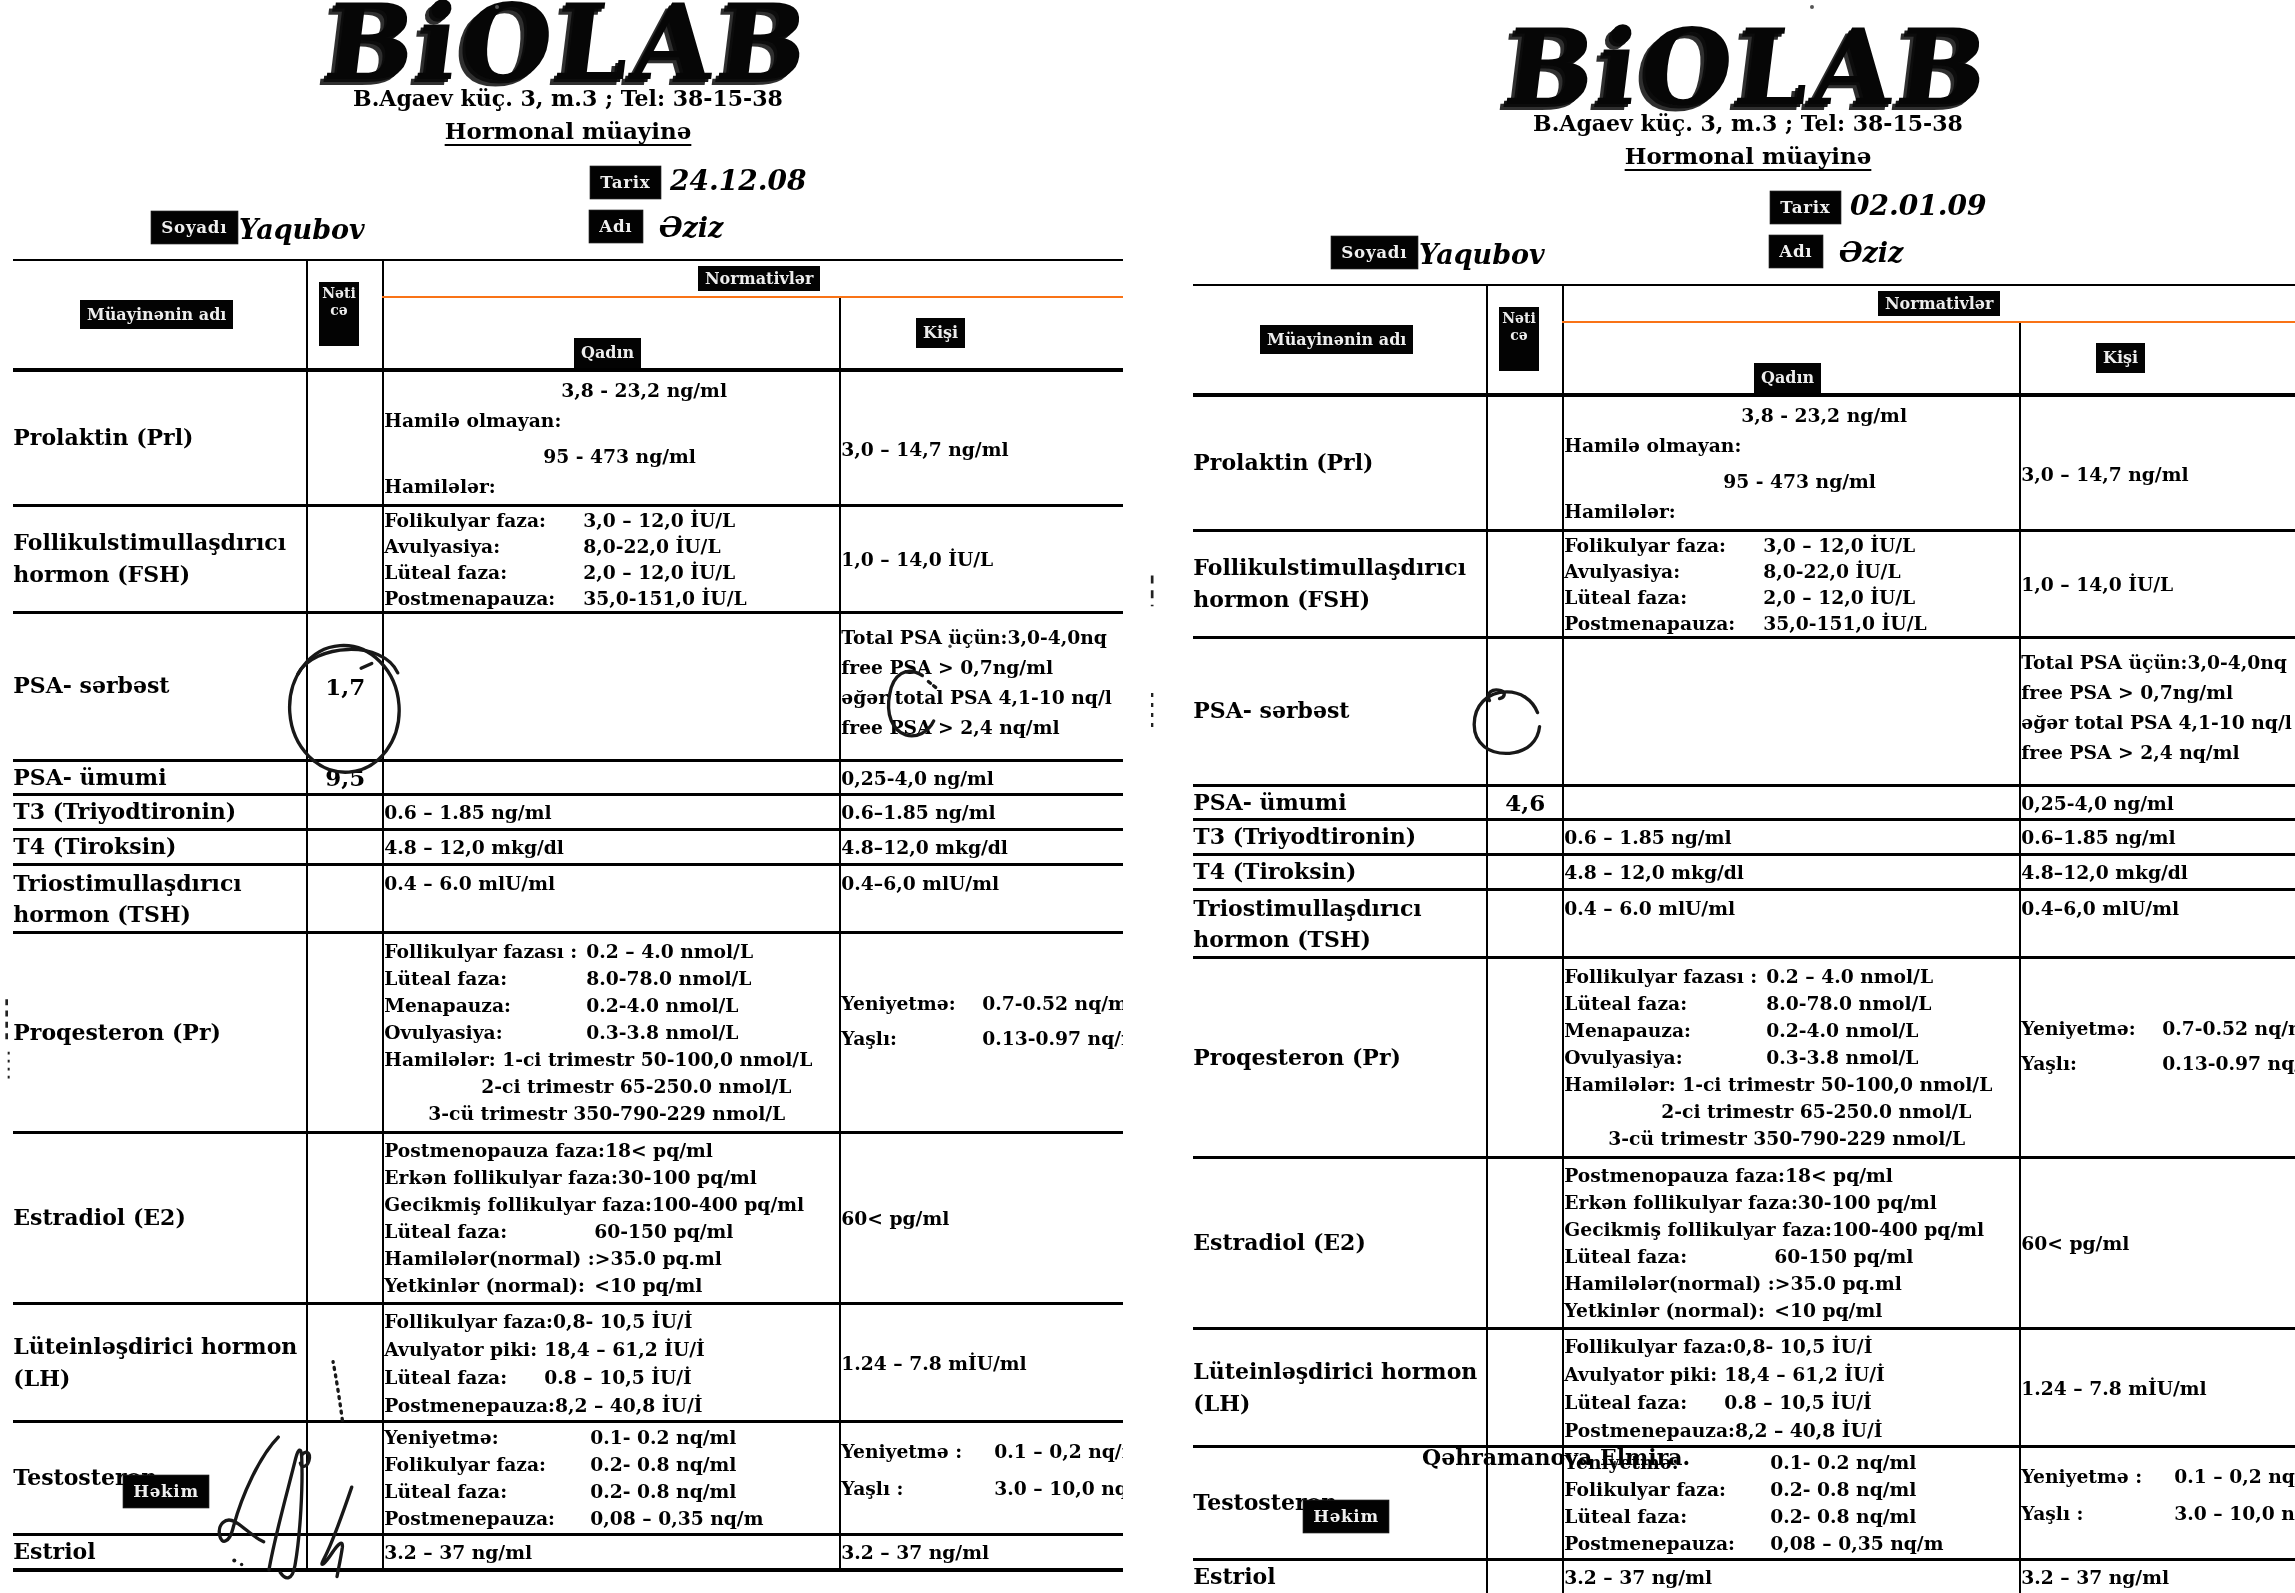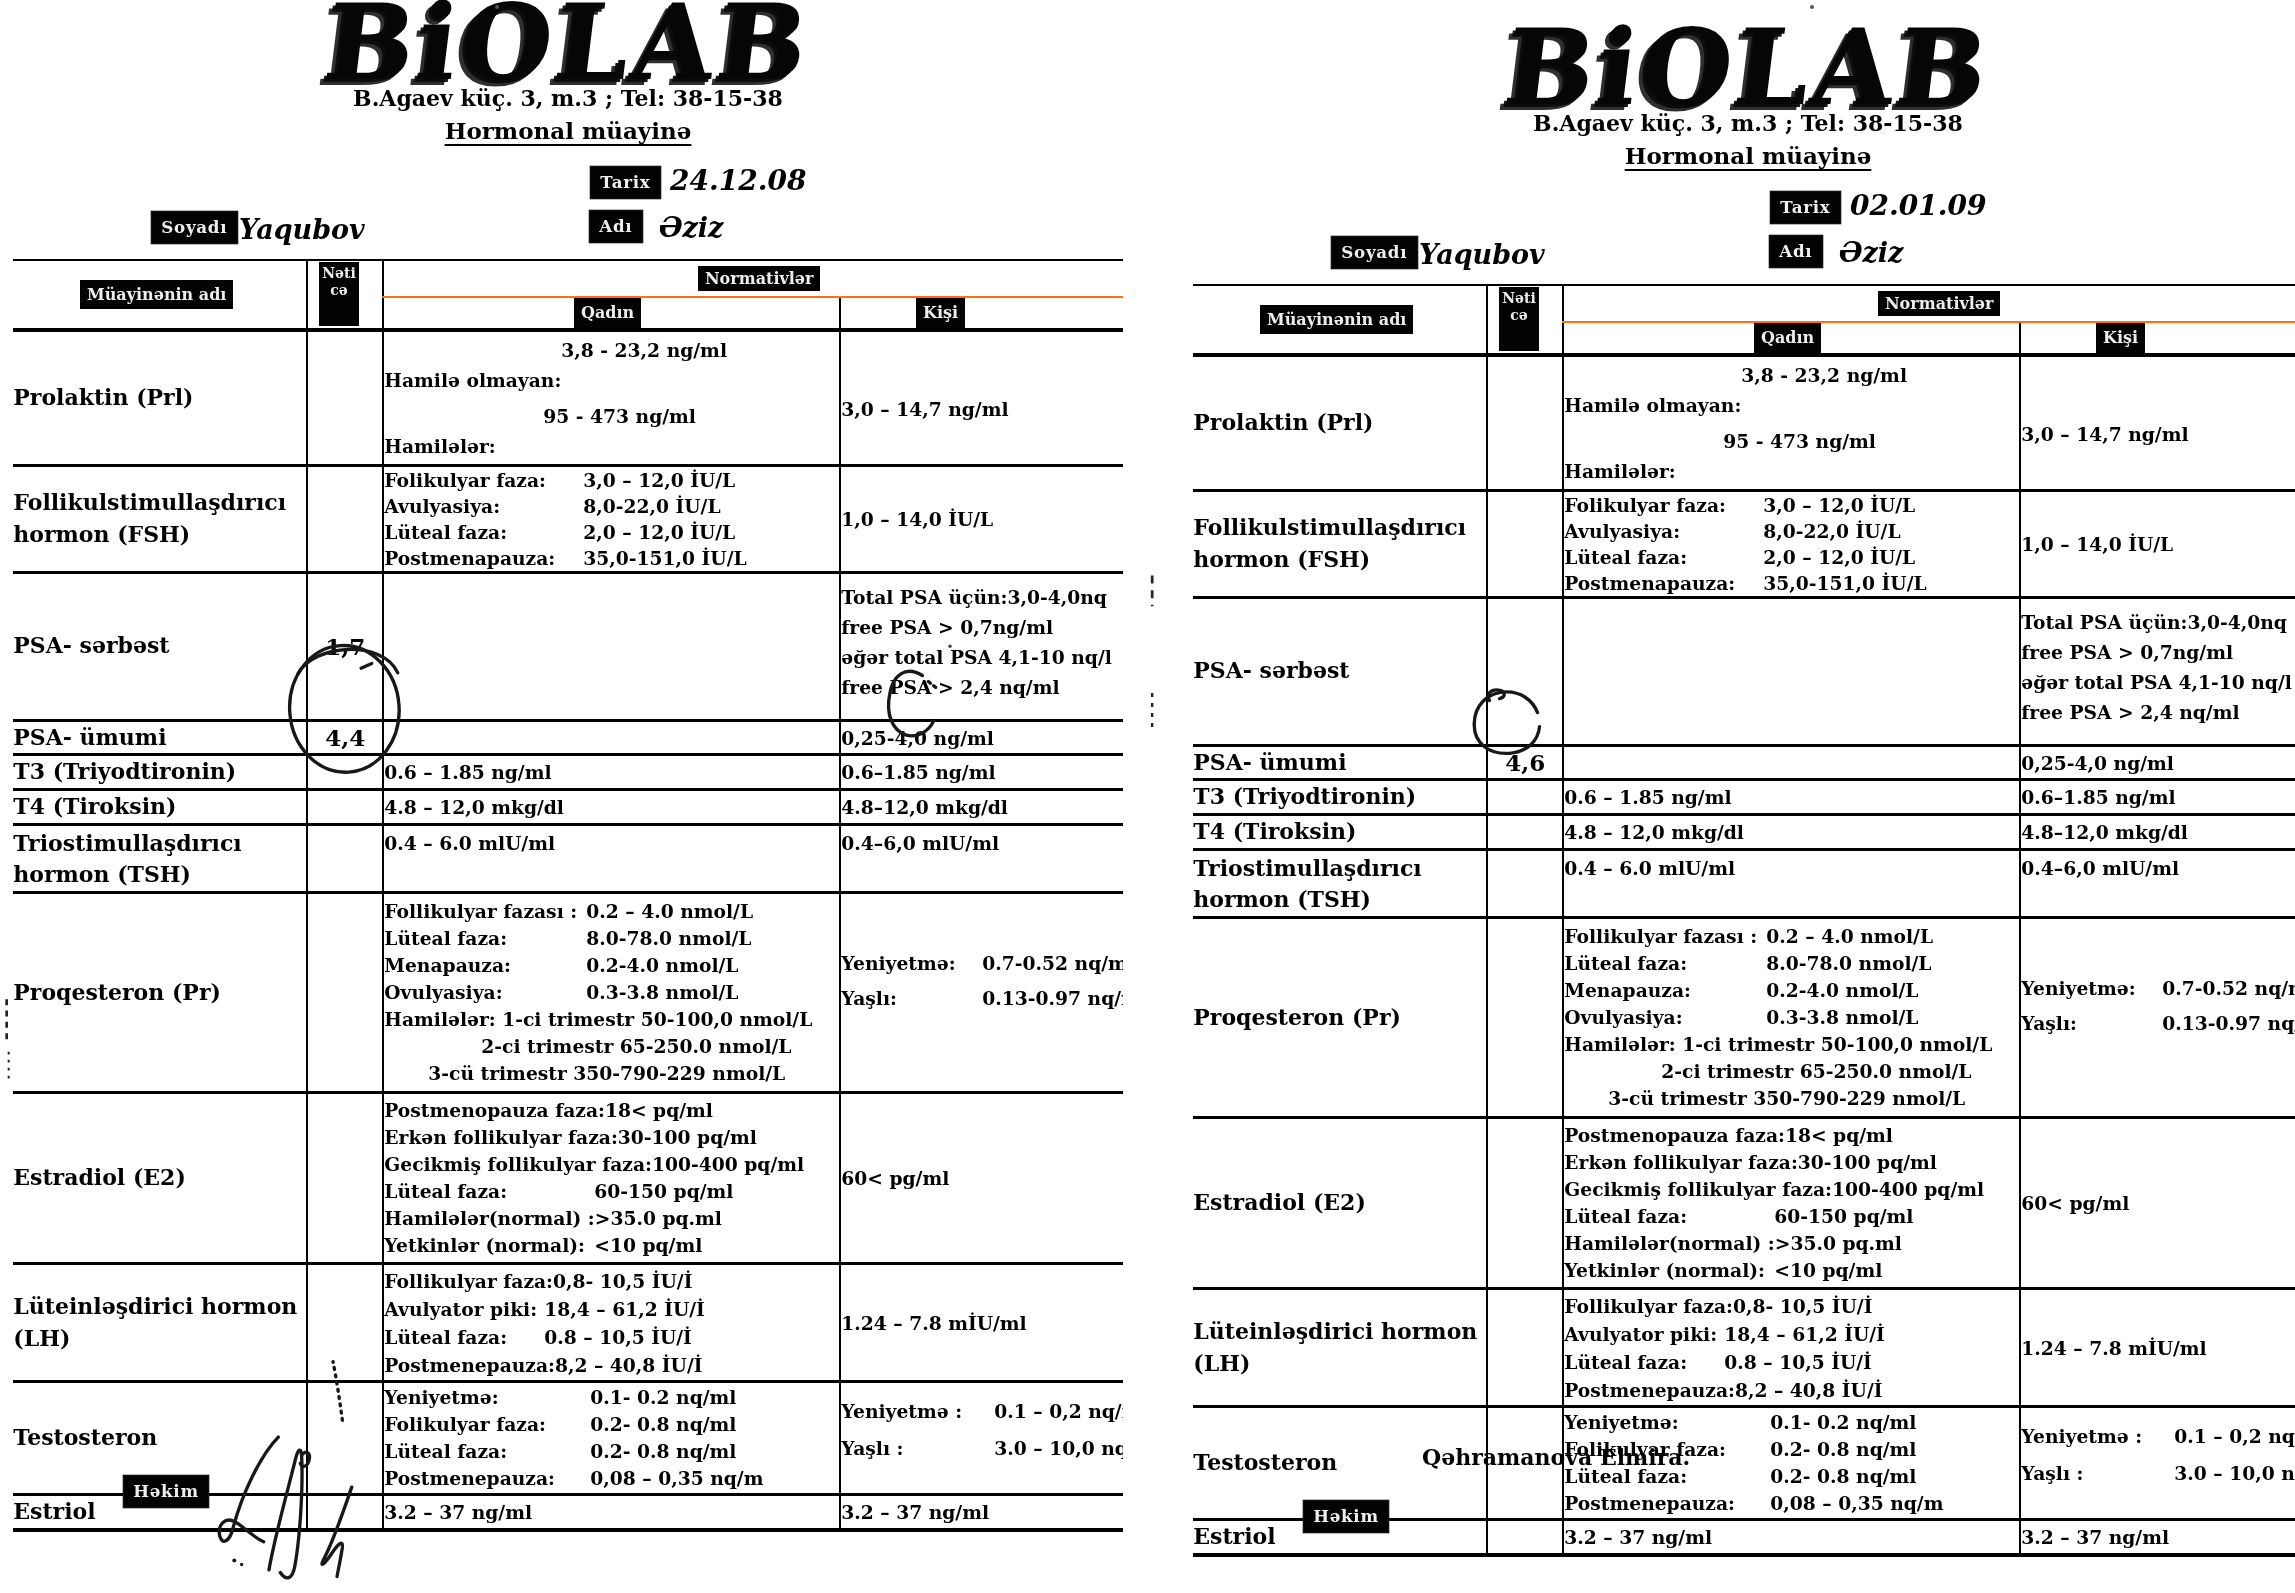--- a/index.html
+++ b/index.html
@@ -43,21 +43,21 @@
   .tbl tbody tr{border-top:3.3px solid #000;}
   .tbl tbody tr.r0{border-top-width:4px;}
   .c2,.c3,.c4,.h-res,.h-norm,.h-kisi,.h-qadin{border-left:2px solid #000;}
   .h-name{border-left:none;}
   thead tr.h1{height:37px;} thead tr.h2{height:31px;}
   thead .h-norm{border-bottom:2px solid #f97316;}
   .hbox{display:inline-block;background:#030303;color:#ededed;font-size:16px;font-weight:bold;padding:5.3px 6.7px;}
   .h-name .hbox{margin-left:67px;}
   .hbox-res{width:36px;height:59px;padding:2.7px 2px;text-align:center;word-break:break-all;line-height:1.2;font-size:14px;margin-left:10.7px;}
   .h-norm .hbox{margin-left:314px;padding:3.3px 6.7px;}
-  .h-qadin .hbox{margin-left:190px;}
+  .h-qadin .hbox{margin-left:190px;margin-top:40px;}
   .h-kisi .hbox{margin-left:75px;}
 
   .r0{height:108px;}.r1{height:105px;}.r2{height:148px;}.r3{height:32px;}
   .r4{height:30px;}.r5{height:30px;}.r6{height:57px;}.r7{height:200px;}
   .r8{height:171px;}.r9{height:118px;}.r10{height:113px;}.r11{height:30px;}
 
   .c1{padding-left:10.7px;font-size:22px;line-height:1.45;}
   .c3{padding-left:8px;}
   .c4{padding-left:9.3px;}
   .res{display:block;text-align:center;font-size:23px;}
@@ -166,21 +166,21 @@
         <td class="c4">
           <div class="pl">Total PSA üçün:3,0-4,0nq</div>
           <div class="pl">free PSA &gt; 0,7ng/ml</div>
           <div class="pl">əğər total PSA 4,1-10 nq/l</div>
           <div class="pl">free PSA &gt; 2,4 nq/ml</div>
         </td>
       </tr>
       <tr class="r3">
         <td class="c1">PSA- ümumi</td>
         <td class="c2">
-            <span class="res">4,4</span>
+            <span class="res">9,5</span>
           </td>
         <td class="c3"></td>
         <td class="c4"><span class="pl">0,25-4,0 ng/ml</span></td>
       </tr>
       <tr class="r4">
         <td class="c1">T3 (Triyodtironin)</td>
         <td class="c2"></td>
         <td class="c3"><span class="pl">0.6 – 1.85 ng/ml</span></td>
         <td class="c4"><span class="pl">0.6–1.85  ng/ml</span></td>
       </tr>

